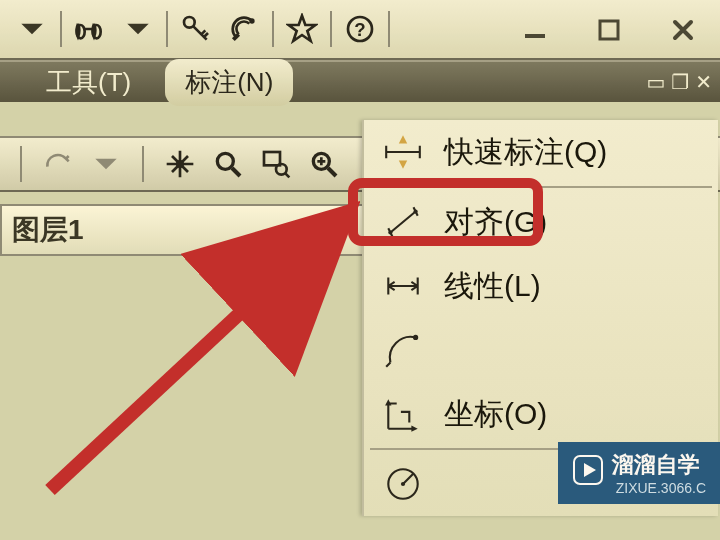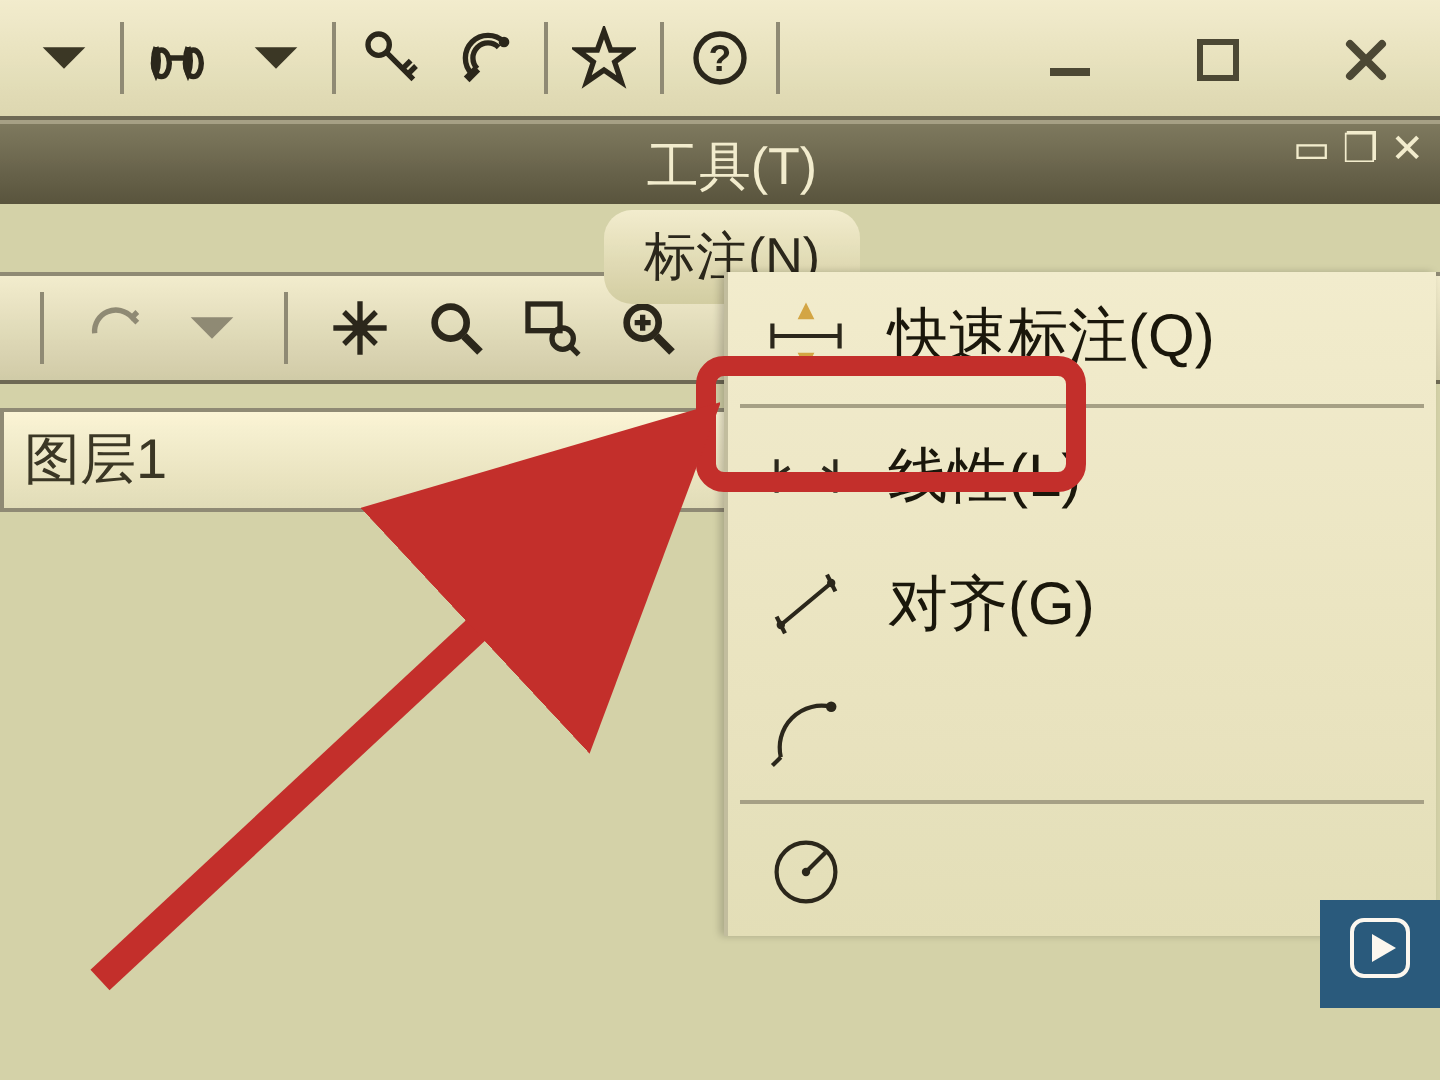--- a/index.html
+++ b/index.html
@@ -60,21 +60,20 @@
     .menu-bar {
       height: 42px;
       background: linear-gradient(#7a7658, #565238);
       display: flex;
       align-items: center;
       padding-left: 28px;
       position: relative;
       color: #e8e6c8;
       font-size: 26px;
       border-top: 2px solid #a09c80;
-      flex-direction: column;
     }
     .menu-item {
       padding: 4px 18px;
       margin-right: 16px;
       cursor: pointer;
     }
     .menu-item.active {
       background: linear-gradient(#e8e6c8, #cac898);
       color: #2a2618;
       border-radius: 14px;
@@ -111,24 +110,25 @@
       margin-top: 12px;
       height: 52px;
       background: linear-gradient(#f0eed0, #d8d6b0);
       border: 2px solid #8a8670;
       display: flex;
       align-items: center;
       padding: 17px 10px;
       font-size: 28px;
       color: #3a3620;
       width: 370px;
+      font-weight: bold;
     }
     .dropdown {
       position: absolute;
-      top: 136px;
+      top: 120px;
       left: 362px;
       width: 356px;
       background: linear-gradient(#e8e6c8, #dad8b0);
       border-left: 2px solid #bab898;
       box-shadow: -2px 0 4px rgba(0,0,0,0.2);
     }
     .dd-item {
       display: flex;
       align-items: center;
       padding: 10px 14px;
@@ -310,43 +310,53 @@
           <path d="M16 12 L24 12 L20 4 Z" fill="#d8a028"></path>
           <path d="M16 28 L24 28 L20 36 Z" fill="#d8a028"></path>
         </svg>
     </div>
     <span>快速标注(Q)</span>
   </div>
   <div class="dd-sep"></div>
   <div class="dd-item">
     <div class="dd-icon">
       <svg viewBox="0 0 40 40">
-          <path d="M6 20 L34 20 M6 12 L6 28 M34 12 L34 28 M6 20 L12 16 M6 20 L12 24 M34 20 L28 16 M34 20 L28 24" stroke="#2a2618" stroke-width="2" fill="none"></path>
-        </svg>
-    </div>
-    <span>线性(L)</span>
-  </div>
-  <div class="dd-item">
-    <div class="dd-icon">
-      <svg viewBox="0 0 40 40">
           <path d="M8 30 L32 10 M6 26 L10 34 M30 6 L34 14" stroke="#2a2618" stroke-width="2"></path>
           <circle cx="8" cy="30" r="2" fill="#2a2618"></circle>
           <circle cx="32" cy="10" r="2" fill="#2a2618"></circle>
         </svg>
     </div>
     <span>对齐(G)</span>
   </div>
   <div class="dd-item">
     <div class="dd-icon">
       <svg viewBox="0 0 40 40">
+          <path d="M6 20 L34 20 M6 12 L6 28 M34 12 L34 28 M6 20 L12 16 M6 20 L12 24 M34 20 L28 16 M34 20 L28 24" stroke="#2a2618" stroke-width="2" fill="none"></path>
+        </svg>
+    </div>
+    <span>线性(L)</span>
+  </div>
+  <div class="dd-item">
+    <div class="dd-icon">
+      <svg viewBox="0 0 40 40">
           <path d="M8 32 A 20 20 0 0 1 32 8" fill="none" stroke="#2a2618" stroke-width="2"></path>
           <circle cx="32" cy="8" r="2.5" fill="#2a2618"></circle>
           <path d="M8 32 L4 36" stroke="#2a2618" stroke-width="2"></path>
         </svg>
     </div>
+  </div>
+  <div class="dd-item">
+    <div class="dd-icon">
+      <svg viewBox="0 0 40 40">
+          <path d="M6 34 L6 10 M6 34 L30 34 M6 10 L14 10 M18 18 L26 18 L26 28" stroke="#2a2618" stroke-width="2" fill="none"></path>
+          <path d="M6 6 L3 12 L9 12 Z" fill="#2a2618"></path>
+          <path d="M34 34 L28 31 L28 37 Z" fill="#2a2618"></path>
+        </svg>
+    </div>
+    <span>坐标(O)</span>
   </div>
   <div class="dd-sep"></div>
   <div class="dd-item">
     <div class="dd-icon">
       <svg viewBox="0 0 40 40">
           <circle cx="20" cy="20" r="14" fill="none" stroke="#2a2618" stroke-width="2"></circle>
           <path d="M20 20 L30 10" stroke="#2a2618" stroke-width="2"></path>
           <circle cx="20" cy="20" r="2" fill="#2a2618"></circle>
         </svg>
     </div>
@@ -364,13 +374,17 @@
   <line x1="10" y1="290" x2="300" y2="20" stroke="#e02020" stroke-width="14" marker-end="url(#ah)"></line>
 </svg>
 
 <div class="watermark">
   <span class="wm-icon">
     <svg viewBox="0 0 32 32">
         <rect x="2" y="2" width="28" height="28" rx="6" fill="none" stroke="#f0f0f0" stroke-width="2"></rect>
         <path d="M12 9 L24 16 L12 23 Z" fill="#f0f0f0"></path>
       </svg>
   </span>
+  <div>
+    <div style="font-weight:bold;">溜溜自学</div>
+    <div class="wm-sub">ZIXUE.3066.C</div>
+  </div>
 </div>
 
 </body></html>

